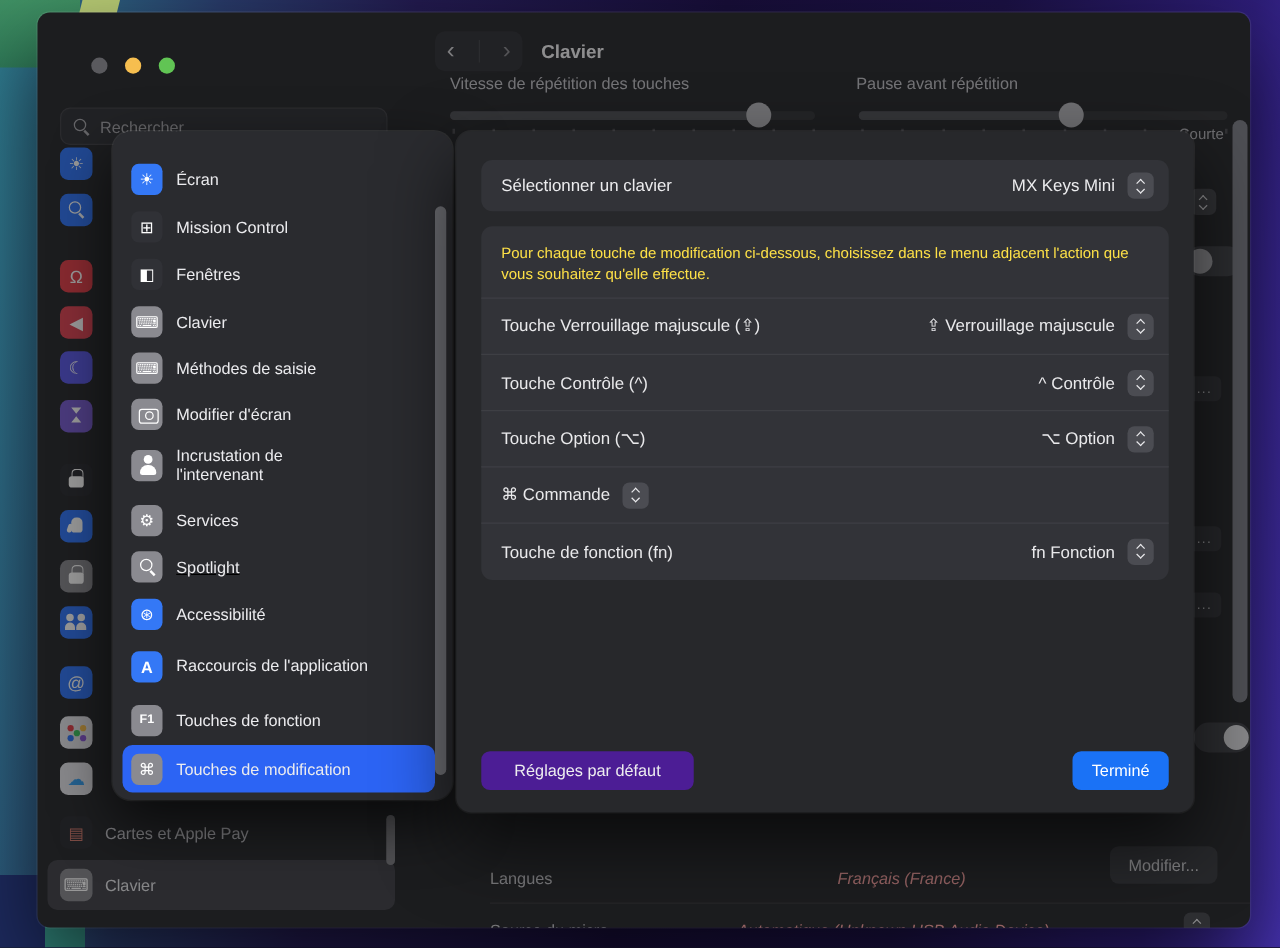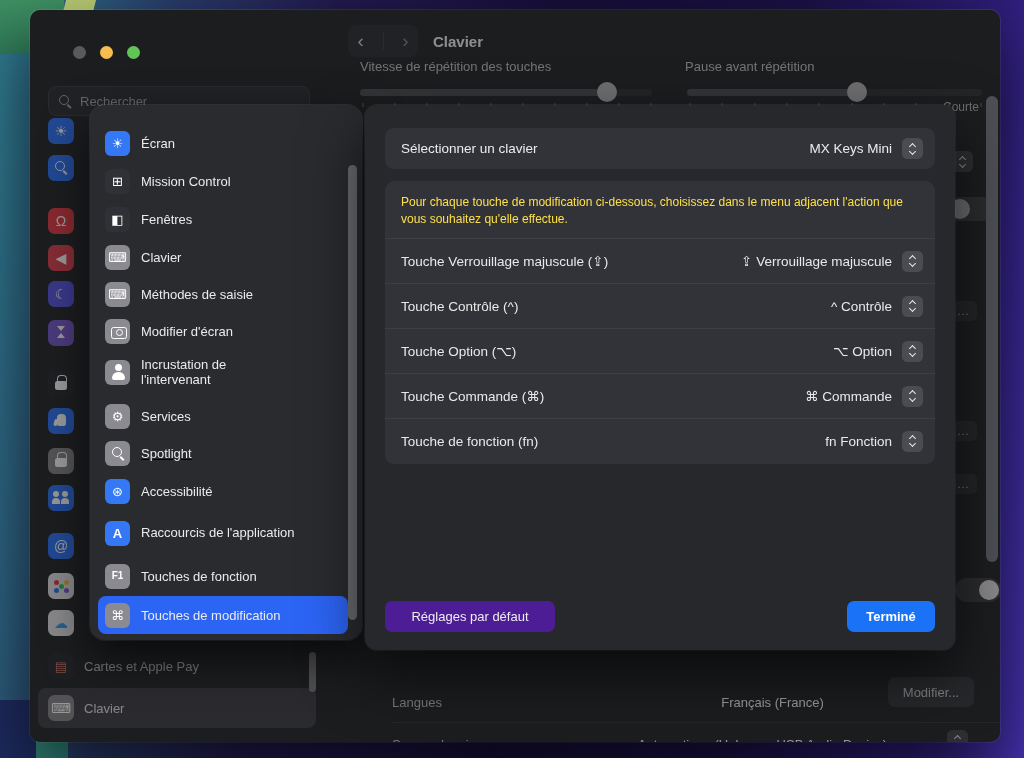--- a/index.html
+++ b/index.html
@@ -98,21 +98,21 @@
   .tog .knob{position:absolute;top:2px;width:20px;height:20px;border-radius:50%;background:#b4b4b8;}
   .tog-1{left:918px;top:187px;width:46px;height:24px;} .tog-1 .knob{left:2px;}
   .tog-2{left:925px;top:568px;width:46px;height:24px;} .tog-2 .knob{left:24px;background:#e6e6e9;}
   .dots{position:absolute;left:920px;width:27px;height:20px;border-radius:5px;background:#3a3b40;color:#c6c6ca;
     font-size:11px;display:flex;align-items:center;justify-content:center;letter-spacing:1px;}
   .d1{top:291px;} .d2{top:411px;} .d3{top:464px;}
   .main-scroll{position:absolute;left:956px;top:86px;width:12px;height:466px;border-radius:6px;background:#4e4f54;z-index:6;}
 
   
   .b-label{position:absolute;color:#c9c9cd;font-size:13px;}
-  .b-value{position:absolute;color:#ffffff;font-size:13px;text-align:center;}
+  .b-value{position:absolute;color:#fca5a5;font-size:13px;text-align:left;font-style:italic;}
   .mod-btn{position:absolute;left:858px;top:667px;width:86px;height:30px;border-radius:7px;background:#3f4045;
     color:#d6d6da;font-size:13px;display:flex;align-items:center;justify-content:center;}
   .b-sep{position:absolute;left:362px;top:712px;width:610px;height:1px;background:#3c3d41;}
 
   
   .popover{position:absolute;left:60px;top:95px;width:272px;height:535px;border-radius:15px;z-index:10;
     background:#2a2b2f;box-shadow:0 18px 45px rgba(0,0,0,.65),0 0 0 1px rgba(255,255,255,.1);}
   .pi{position:absolute;left:8px;width:250px;height:38px;display:flex;align-items:center;gap:11px;padding-left:7px;border-radius:8px;}
   .pi .appicon{width:25px;height:25px;border-radius:6px;display:flex;align-items:center;justify-content:center;
     font-size:13px;color:#fff;flex:0 0 auto;line-height:1;}
@@ -132,21 +132,21 @@
   .g1{top:23px;height:41px;display:flex;align-items:center;padding:0 12px 0 16px;}
   .g1 .lbl{color:#ececee;font-size:13.5px;flex:1;}
   .g1 .val{color:#ececee;font-size:13.5px;margin-right:10px;}
   .g2{top:76px;padding-bottom:1px;}
   .info{padding:13px 16px 11px;color:#fde047;font-size:12px;line-height:16.5px;}
   .mrow{height:45px;display:flex;align-items:center;padding:0 12px 0 16px;border-top:1px solid #3e3f44;}
   .mrow .lbl{color:#e9e9eb;font-size:13.5px;flex:1;}
   .mrow .val{color:#e9e9eb;font-size:13.5px;margin-right:10px;}
   .btn{position:absolute;top:496px;height:31px;border-radius:7px;font-size:13px;display:flex;align-items:center;justify-content:center;}
   .btn-def{left:20px;width:170px;background:#4c1d95;color:#ededef;}
-  .btn-done{right:20px;width:88px;background:#1a72f6;color:#fff;font-weight:bold;}
+  .btn-done{right:20px;width:77px;background:#1a72f6;color:#fff;}
 </style>
 </head>
 <body>
 
 <div id="stage">
   <div class="desk">
     <div class="p-g1"></div>
     <div class="p-g2"></div>
     <div class="p-navy"></div>
     <div class="p-teal"></div>
@@ -402,21 +402,20 @@
         </div>
         <div class="mrow">
           <span class="lbl">Touche Option (⌥)</span>
           <span class="val">⌥ Option</span>
           <span class="stepper">
               <i class="up"></i>
               <i class="dn"></i>
             </span>
         </div>
         <div class="mrow">
-          <span class="lbl">Touche Commande (⌘)</span>
           <span class="val">⌘ Commande</span>
           <span class="stepper">
               <i class="up"></i>
               <i class="dn"></i>
             </span>
         </div>
         <div class="mrow">
           <span class="lbl">Touche de fonction (fn)</span>
           <span class="val">fn Fonction</span>
           <span class="stepper">

